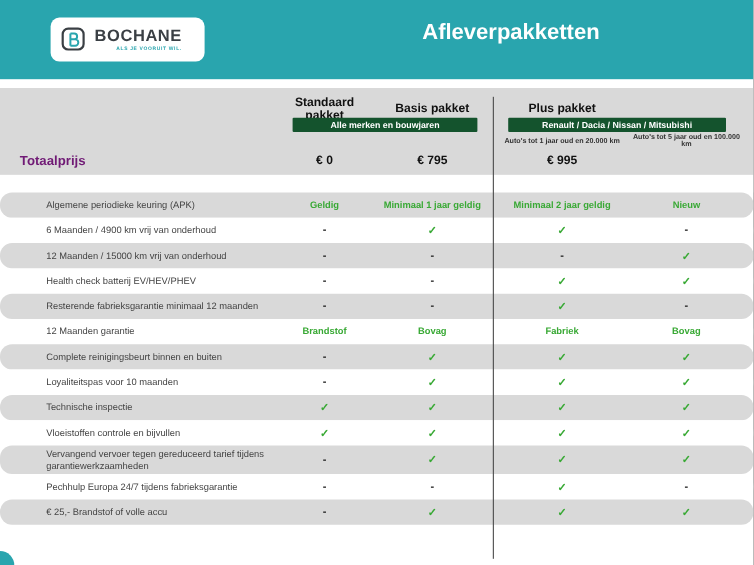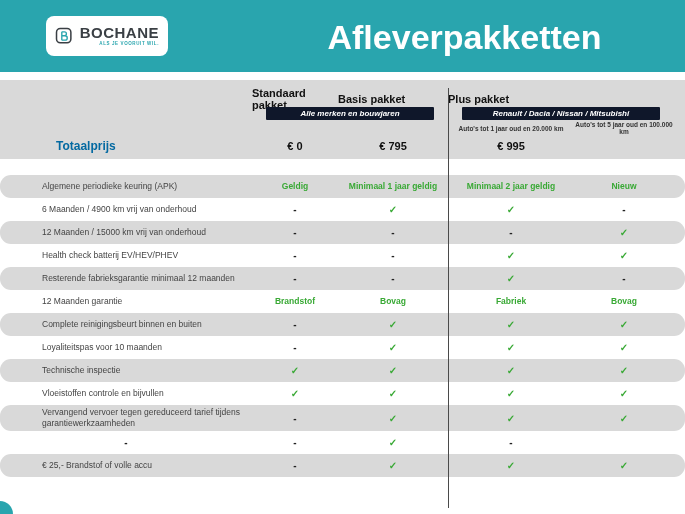--- a/index.html
+++ b/index.html
@@ -7,49 +7,49 @@
   body { display:flex; justify-content:center; }
   .page {
     position:relative; width:685px; height:514px; background:#ffffff;
     font-family:"Liberation Sans", sans-serif; overflow:hidden;
   }
   
   .topbar {
     position:relative; height:72px; background:#29a5ae; width:100%;
   }
   .logo-box {
-    position:absolute; left:46px; top:16px; width:122px; height:40px;
+    position:absolute; left:46px; top:16px; width:140px; height:40px;
     background:#ffffff; border-radius:8px; display:flex; align-items:center;
     padding:0 9px; gap:5px;
   }
   .logo-text { display:flex; flex-direction:column; line-height:1; }
   .logo-name { font-weight:bold; font-size:15px; color:#3a3f44; letter-spacing:.5px; }
   .logo-tagline { font-size:4.5px; color:#29a5ae; font-weight:bold; letter-spacing:.6px; text-align:right; margin-top:2px; }
   .page-title {
     position:absolute; left:264px; right:20px; top:18px;
-    text-align:center; color:#ffffff; font-size:34px; font-weight:bold;
+    text-align:center; color:#ffffff; font-size:20px; font-weight:bold;
   }
   
   .content { position:relative; height:442px; }
   .divider { position:absolute; left:448px; top:8px; height:420px; width:1px; background:#4a4a4a; }
   .trow { display:grid; grid-template-columns:252px 86px 110px 126px 100px; align-items:center; }
   .head-band { margin-top:8px; background:#d9d9d9; padding-top:7px; }
   .names { height:18px; }
-  .names .cname { font-weight:bold; font-size:11px; color:#111; }
+  .names .cname { text-align:center; font-weight:bold; font-size:11px; color:#111; }
   .badges { height:16px; }
   .badge {
-    background:#0f172a; color:#fff; font-size:8px; font-weight:bold;
-    height:13px; line-height:13px; text-align:center; margin:0 14px; border-radius:1px;font-style:italic;
+    background:#14532d; color:#fff; font-size:8px; font-weight:bold;
+    height:13px; line-height:13px; text-align:center; margin:0 14px; border-radius:1px;
   }
   .badge-1 { grid-column:2 / span 2; }
   .badge-2 { grid-column:4 / span 2; }
   .subs { height:12px; }
   .subs .sub { text-align:center; font-size:6.5px; font-weight:bold; color:#333; }
   .totalrow { height:26px; }
-  .total-label { font-size:12px; font-weight:bold; color:#0369a1; padding-left:56px; }
+  .total-label { font-size:12px; font-weight:bold; color:#701a75; padding-left:18px; }
   .price { text-align:center; font-weight:bold; font-size:11px; color:#111; }
   .gapband { height:16px; background:#ffffff; }
   
   .rows .frow { min-height:23px; padding:2px 0;border-radius:11px; }
   .rows .frow:nth-child(odd)  { background:#d9d9d9; }
   .rows .frow:nth-child(even) { background:#ffffff; }
   .rlabel { font-size:8.5px; color:#444; padding-left:42px; padding-right:10px; line-height:1.3; }
   .cell { display:flex; justify-content:center; align-items:center; }
   .v-check { color:#39a935; font-weight:bold; font-size:10px; }
   .v-dash  { color:#222;    font-weight:bold; font-size:10px; }
@@ -182,20 +182,21 @@
         <div class="cell v-check">✓</div>
       </div>
       <div class="trow frow">
         <div class="rlabel">Vervangend vervoer tegen gereduceerd tarief tijdens garantiewerkzaamheden</div>
         <div class="cell v-dash">-</div>
         <div class="cell v-check">✓</div>
         <div class="cell v-check">✓</div>
         <div class="cell v-check">✓</div>
       </div>
       <div class="trow frow">
+        <div class="rlabel">Pechhulp Europa 24/7 tijdens fabrieksgarantie</div>
         <div class="cell v-dash">-</div>
         <div class="cell v-dash">-</div>
         <div class="cell v-check">✓</div>
         <div class="cell v-dash">-</div>
       </div>
       <div class="trow frow">
         <div class="rlabel">€ 25,- Brandstof of volle accu</div>
         <div class="cell v-dash">-</div>
         <div class="cell v-check">✓</div>
         <div class="cell v-check">✓</div>

